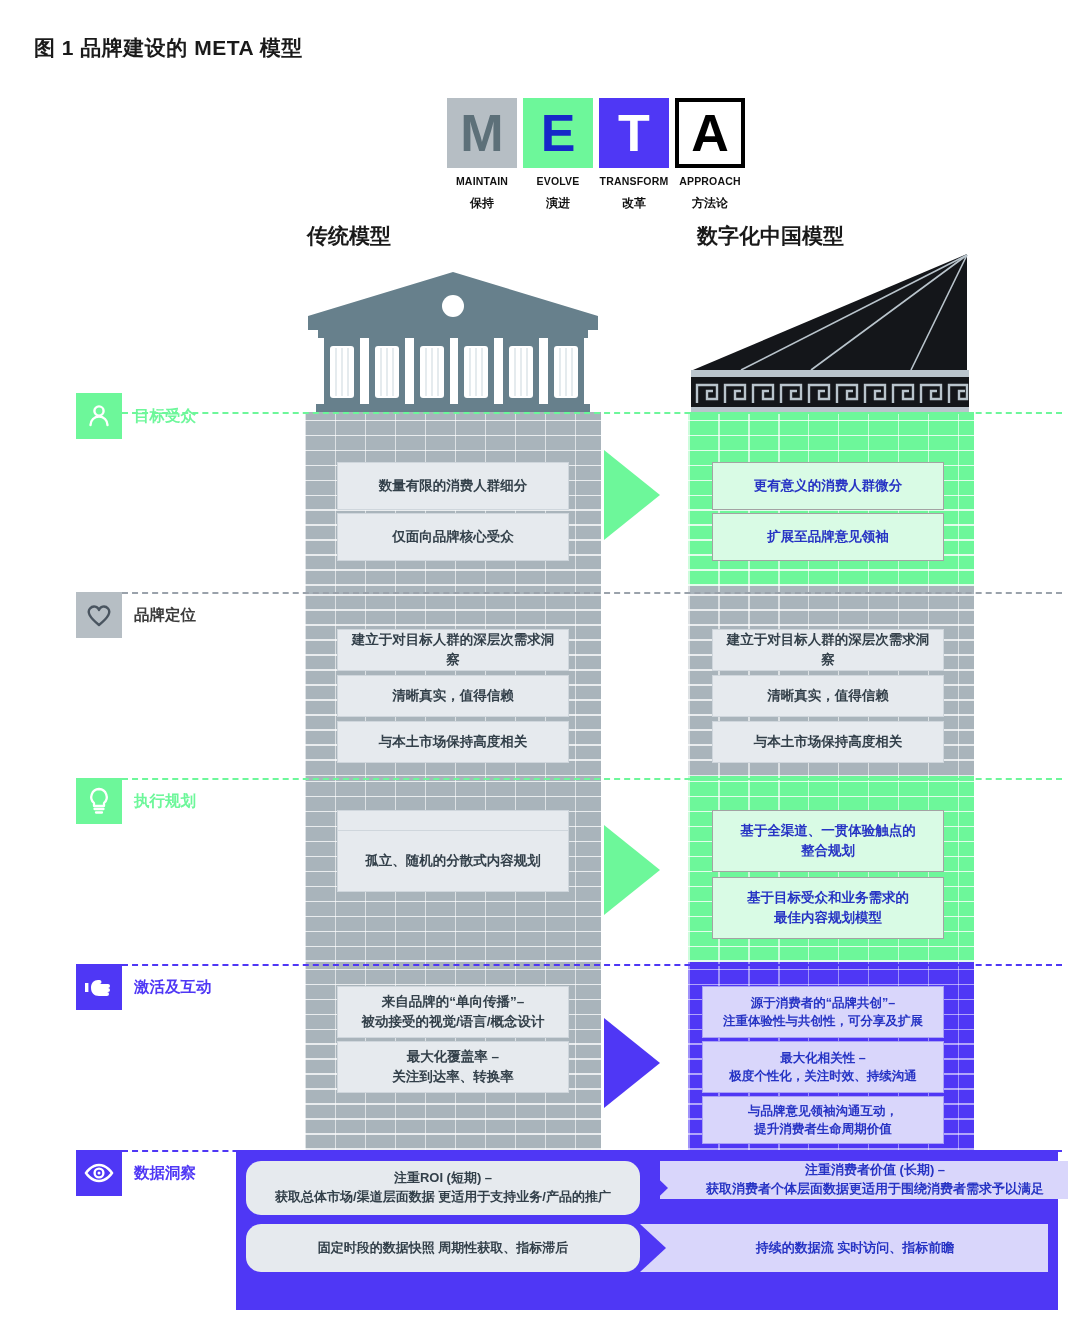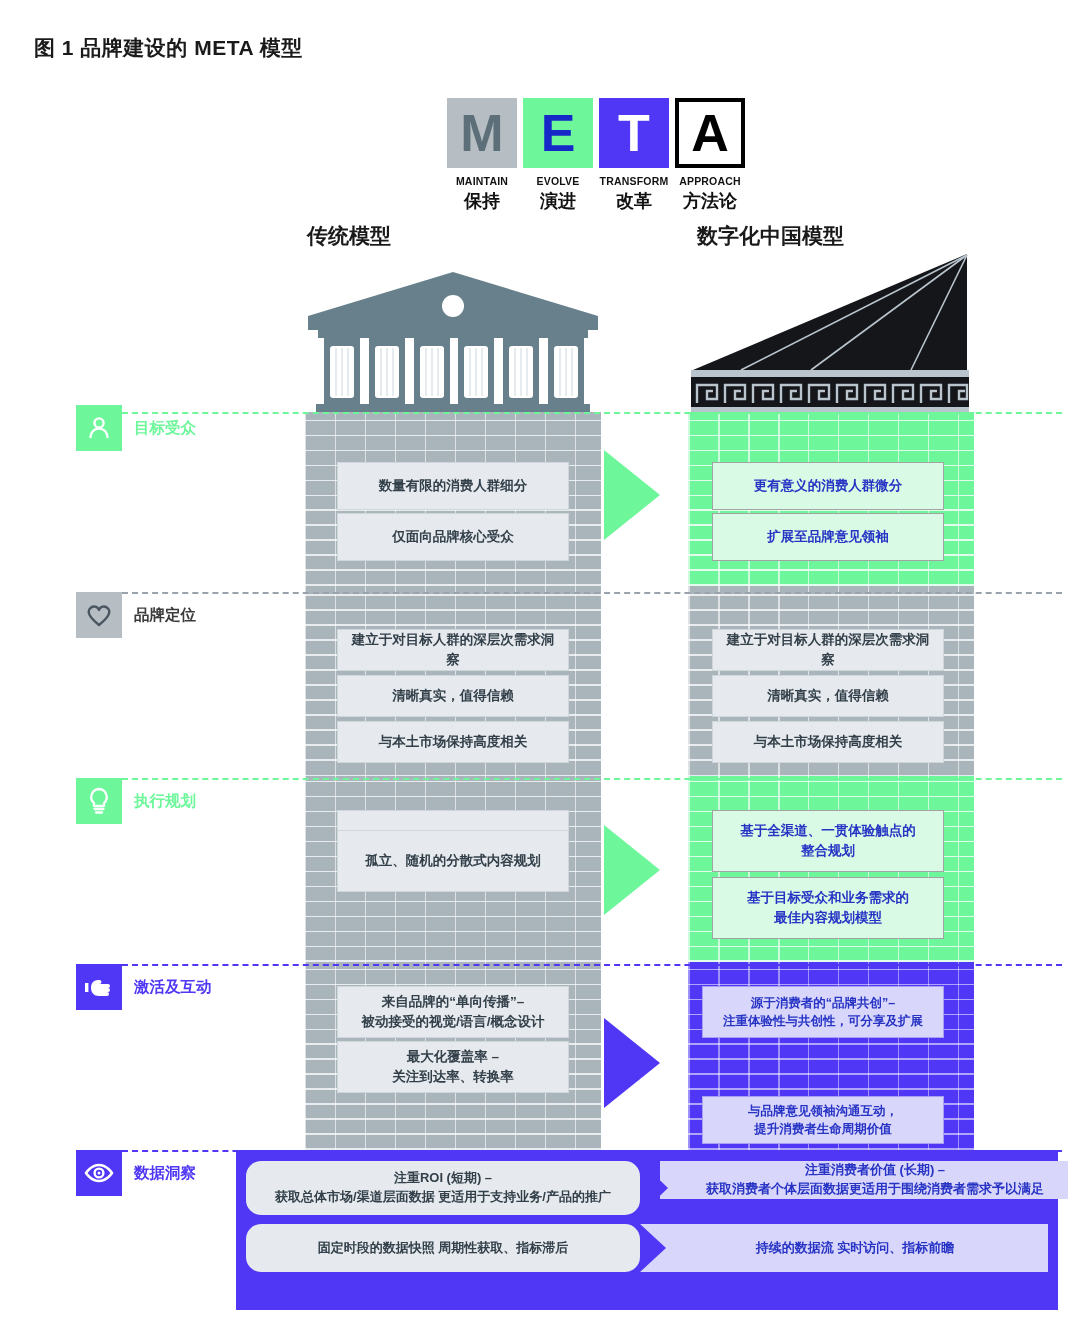--- a/index.html
+++ b/index.html
@@ -24,21 +24,21 @@
   .meta-cell{width:70px;display:flex;flex-direction:column;align-items:center;}
   .meta-box{
     width:70px;height:70px;display:flex;align-items:center;justify-content:center;
     font-size:52px;font-weight:bold;line-height:1;font-family:"Liberation Sans",sans-serif;
   }
   .meta-m{background:#b6bec4;color:#5d7079;}
   .meta-e{background:#6df79a;color:#1628c8;}
   .meta-t{background:#4f37f5;color:#ffffff;}
   .meta-a{background:#ffffff;color:#000000;border:4px solid #000;box-sizing:border-box;}
   .meta-en{font-size:10.5px;font-weight:bold;margin-top:7px;letter-spacing:.2px;color:#111;white-space:nowrap;}
-  .meta-cn{font-size:18px;font-weight:bold;margin-top:2px;color:#111;white-space:nowrap;}
+  .meta-cn{font-size:12px;font-weight:bold;margin-top:8px;color:#111;white-space:nowrap;}
 
   
   .col-head{position:absolute;font-size:21px;font-weight:bold;color:#1a1a1a;}
   .col-head.left{left:307px;top:222px;}
   .col-head.right{left:697px;top:222px;}
 
   
   .divider{position:absolute;left:122px;right:18px;border-top:2px dashed #9aa2ab;height:0;}
   .divider.green{border-top-color:#6df79a;}
   .divider.blue{border-top-color:#4f37f5;}
@@ -238,21 +238,21 @@
   <div class="pillar pillar-right brick" style="top:586px;height:190px;"></div>
   <div class="pillar pillar-right brick-green" style="top:776px;height:186px;"></div>
   <div class="pillar pillar-right brick-blue" style="top:962px;height:188px;"></div>
 
   <div class="divider green" style="top:412px;"></div>
   <div class="divider" style="top:592px;"></div>
   <div class="divider green" style="top:778px;"></div>
   <div class="divider blue" style="top:964px;"></div>
   <div class="divider blue" style="top:1150px;"></div>
 
-  <div class="row-marker" style="top:405px;align-items:center;">
+  <div class="row-marker" style="top:393px;align-items:center;">
     <div class="marker-icon mk-green">
       <svg width="28" height="28" viewBox="0 0 28 28">
           <circle cx="14" cy="9" r="4.6" fill="none" stroke="#fff" stroke-width="2.4"></circle>
           <path d="M5.5 23 a8.5 8.5 0 0 1 17 0" fill="none" stroke="#fff" stroke-width="2.4" stroke-linecap="round"></path>
         </svg>
     </div>
     <div class="marker-label lbl-green">目标受众</div>
   </div>
 
   <div class="row-marker" style="top:592px;">
@@ -317,20 +317,22 @@
   <div class="card card-green" style="left:712px;top:877px;width:232px;height:62px;white-space:pre-line;">基于目标受众和业务需求的
 最佳内容规划模型</div>
 
   <div class="card card-grey" style="left:337px;top:986px;width:232px;height:52px;white-space:pre-line;">来自品牌的“单向传播”–
 被动接受的视觉/语言/概念设计</div>
   <div class="card card-grey" style="left:337px;top:1041px;width:232px;height:52px;white-space:pre-line;">最大化覆盖率 –
 关注到达率、转换率</div>
   <div class="arrow arrow-blue" style="left:604px;top:1018px;"></div>
   <div class="card card-blue" style="left:702px;top:986px;width:242px;height:52px;white-space:pre-line;font-size:12.5px;">源于消费者的“品牌共创”–
 注重体验性与共创性，可分享及扩展</div>
+  <div class="card card-blue" style="left:702px;top:1041px;width:242px;height:52px;white-space:pre-line;font-size:12.5px;">最大化相关性 –
+极度个性化，关注时效、持续沟通</div>
   <div class="card card-blue" style="left:702px;top:1096px;width:242px;height:48px;white-space:pre-line;font-size:12.5px;">与品牌意见领袖沟通互动，
 提升消费者生命周期价值</div>
 
   <div class="data-band">
     <div class="data-card dc-grey" style="left:10px;top:11px;width:394px;height:54px;white-space:pre-line;">注重ROI (短期) –
 获取总体市场/渠道层面数据 更适用于支持业务/产品的推广</div>
     <div class="band-arrow" style="left:404px;top:11px;border-width:27px 0 27px 28px;border-color:transparent transparent transparent #4f37f5;"></div>
     <div class="data-card dc-blue" style="left:424px;top:11px;width:408px;height:38px;white-space:pre-line;padding-left:34px;">注重消费者价值 (长期) –
 获取消费者个体层面数据更适用于围绕消费者需求予以满足</div>
     <div style="position:absolute;left:404px;top:11px;width:0;height:0;border-style:solid;border-width:27px 0 27px 28px;border-color:transparent transparent transparent #4f37f5;"></div>

